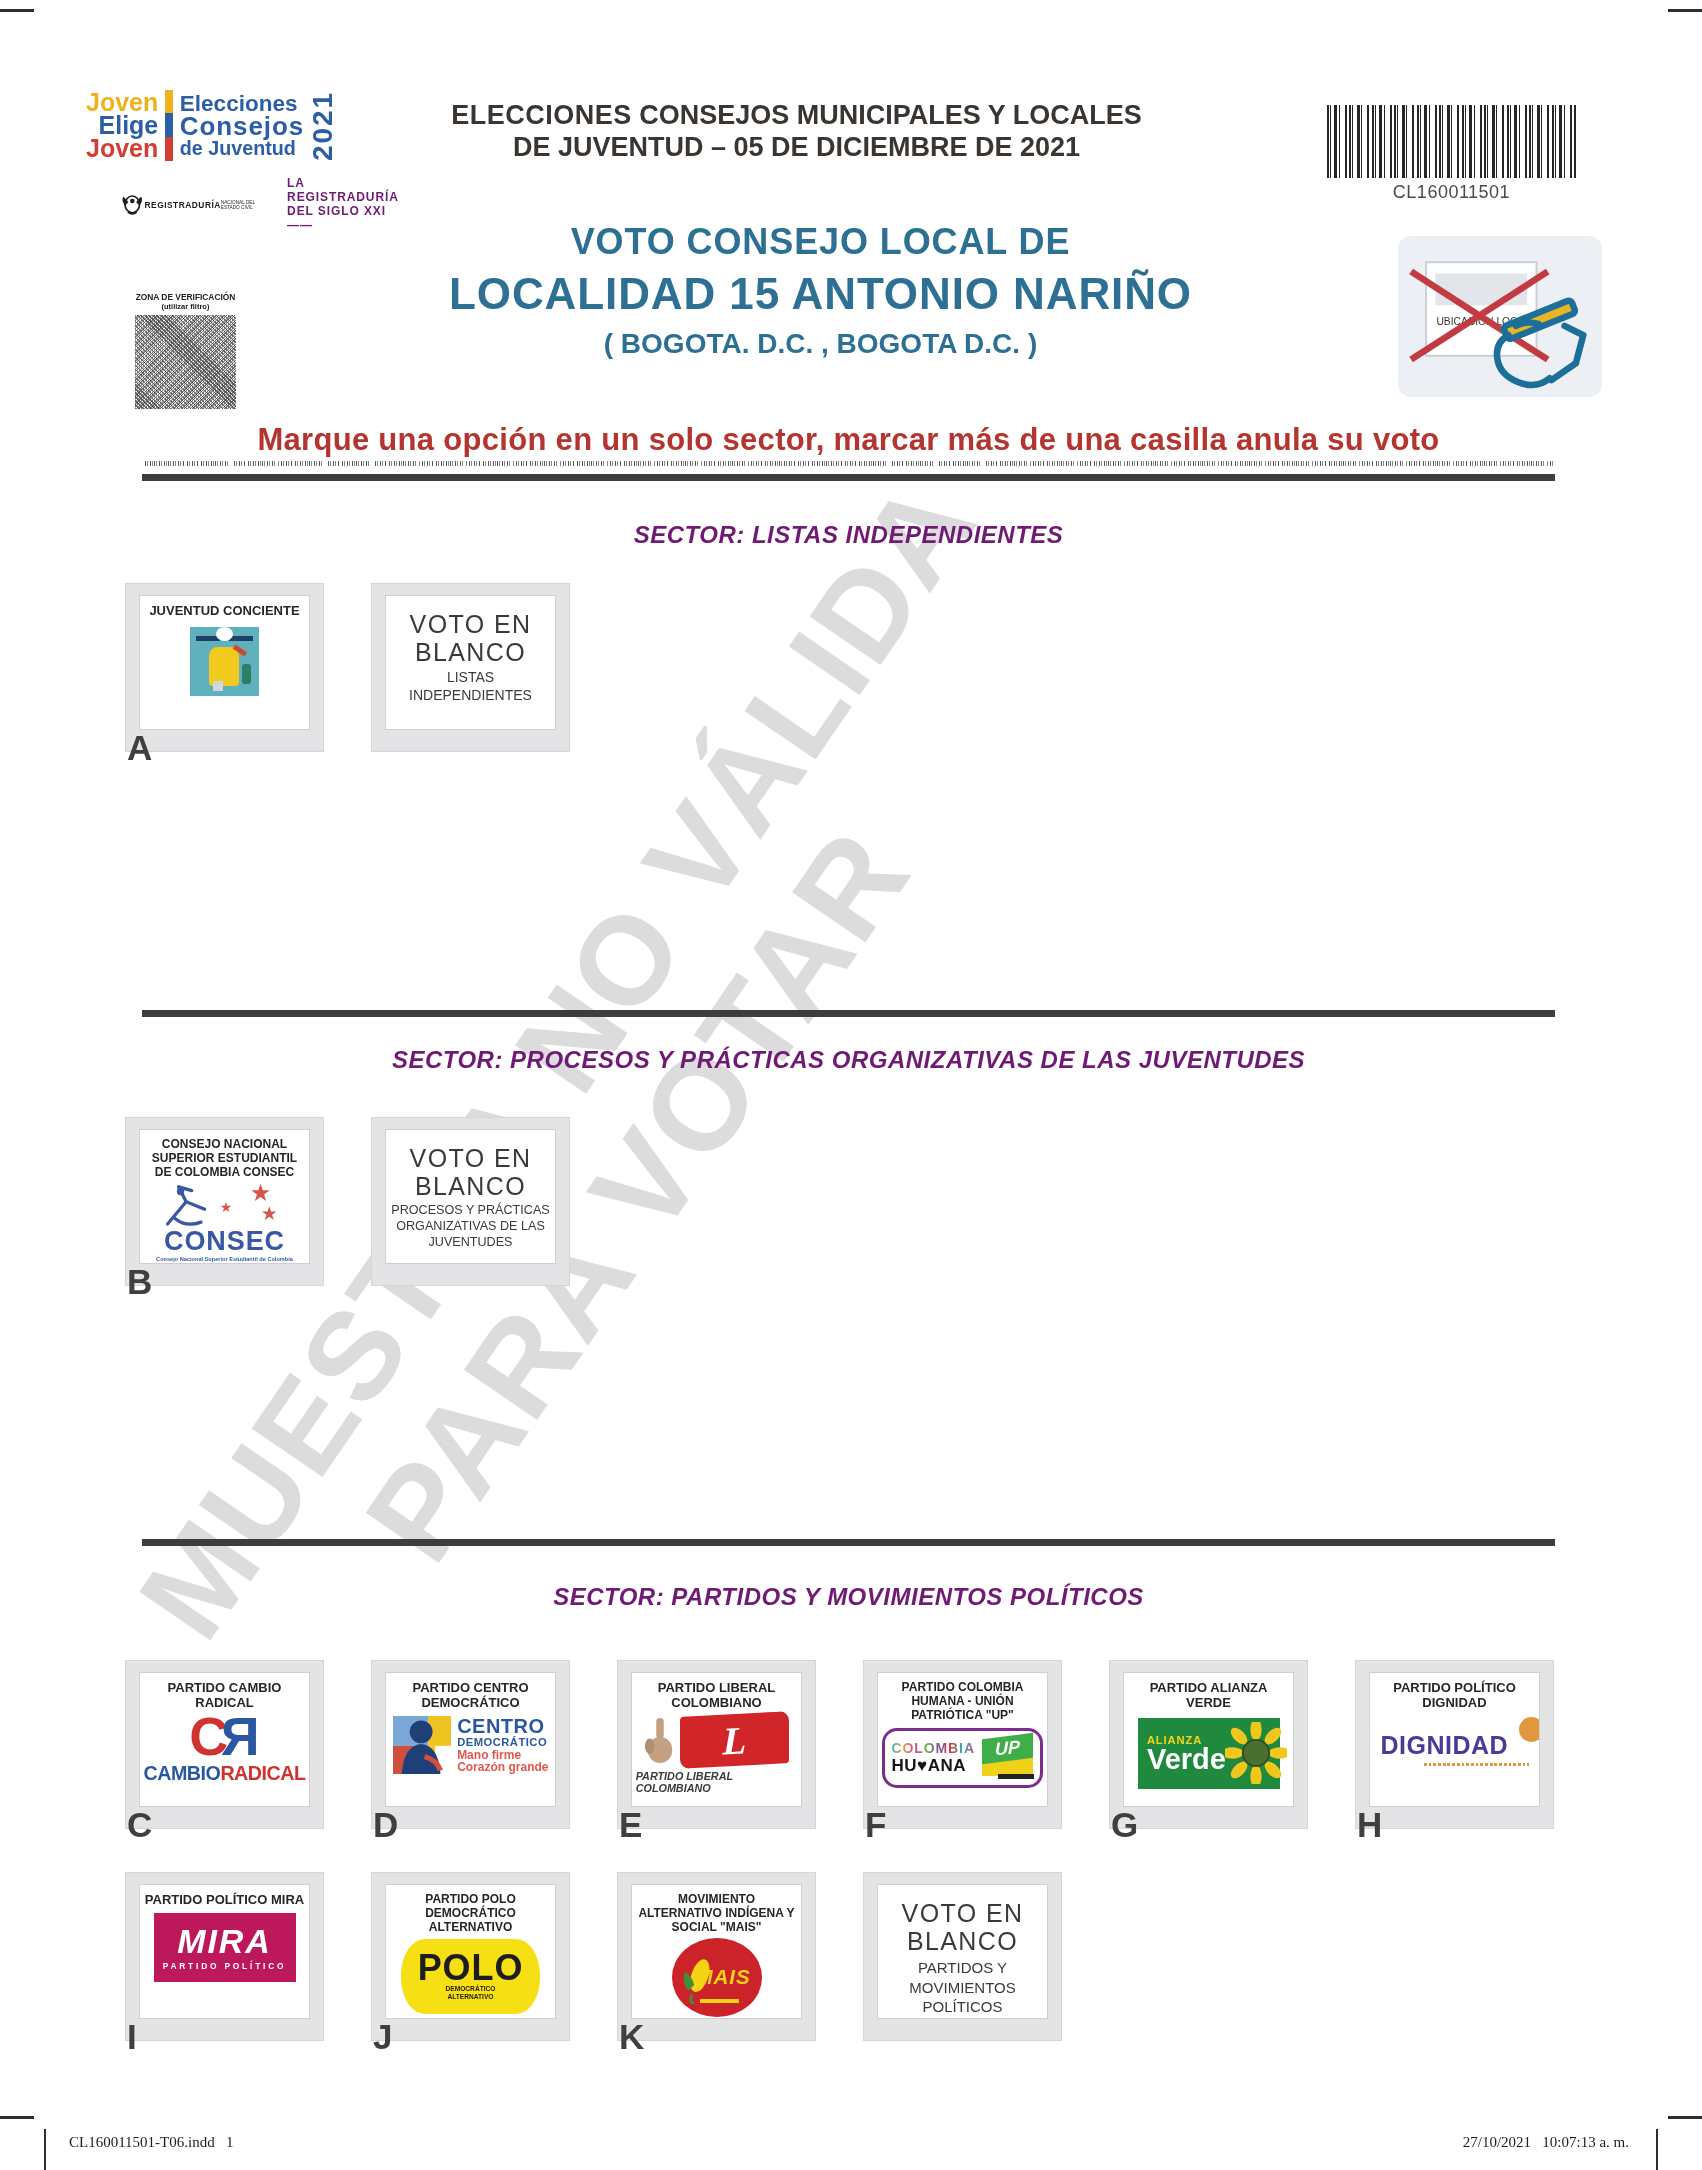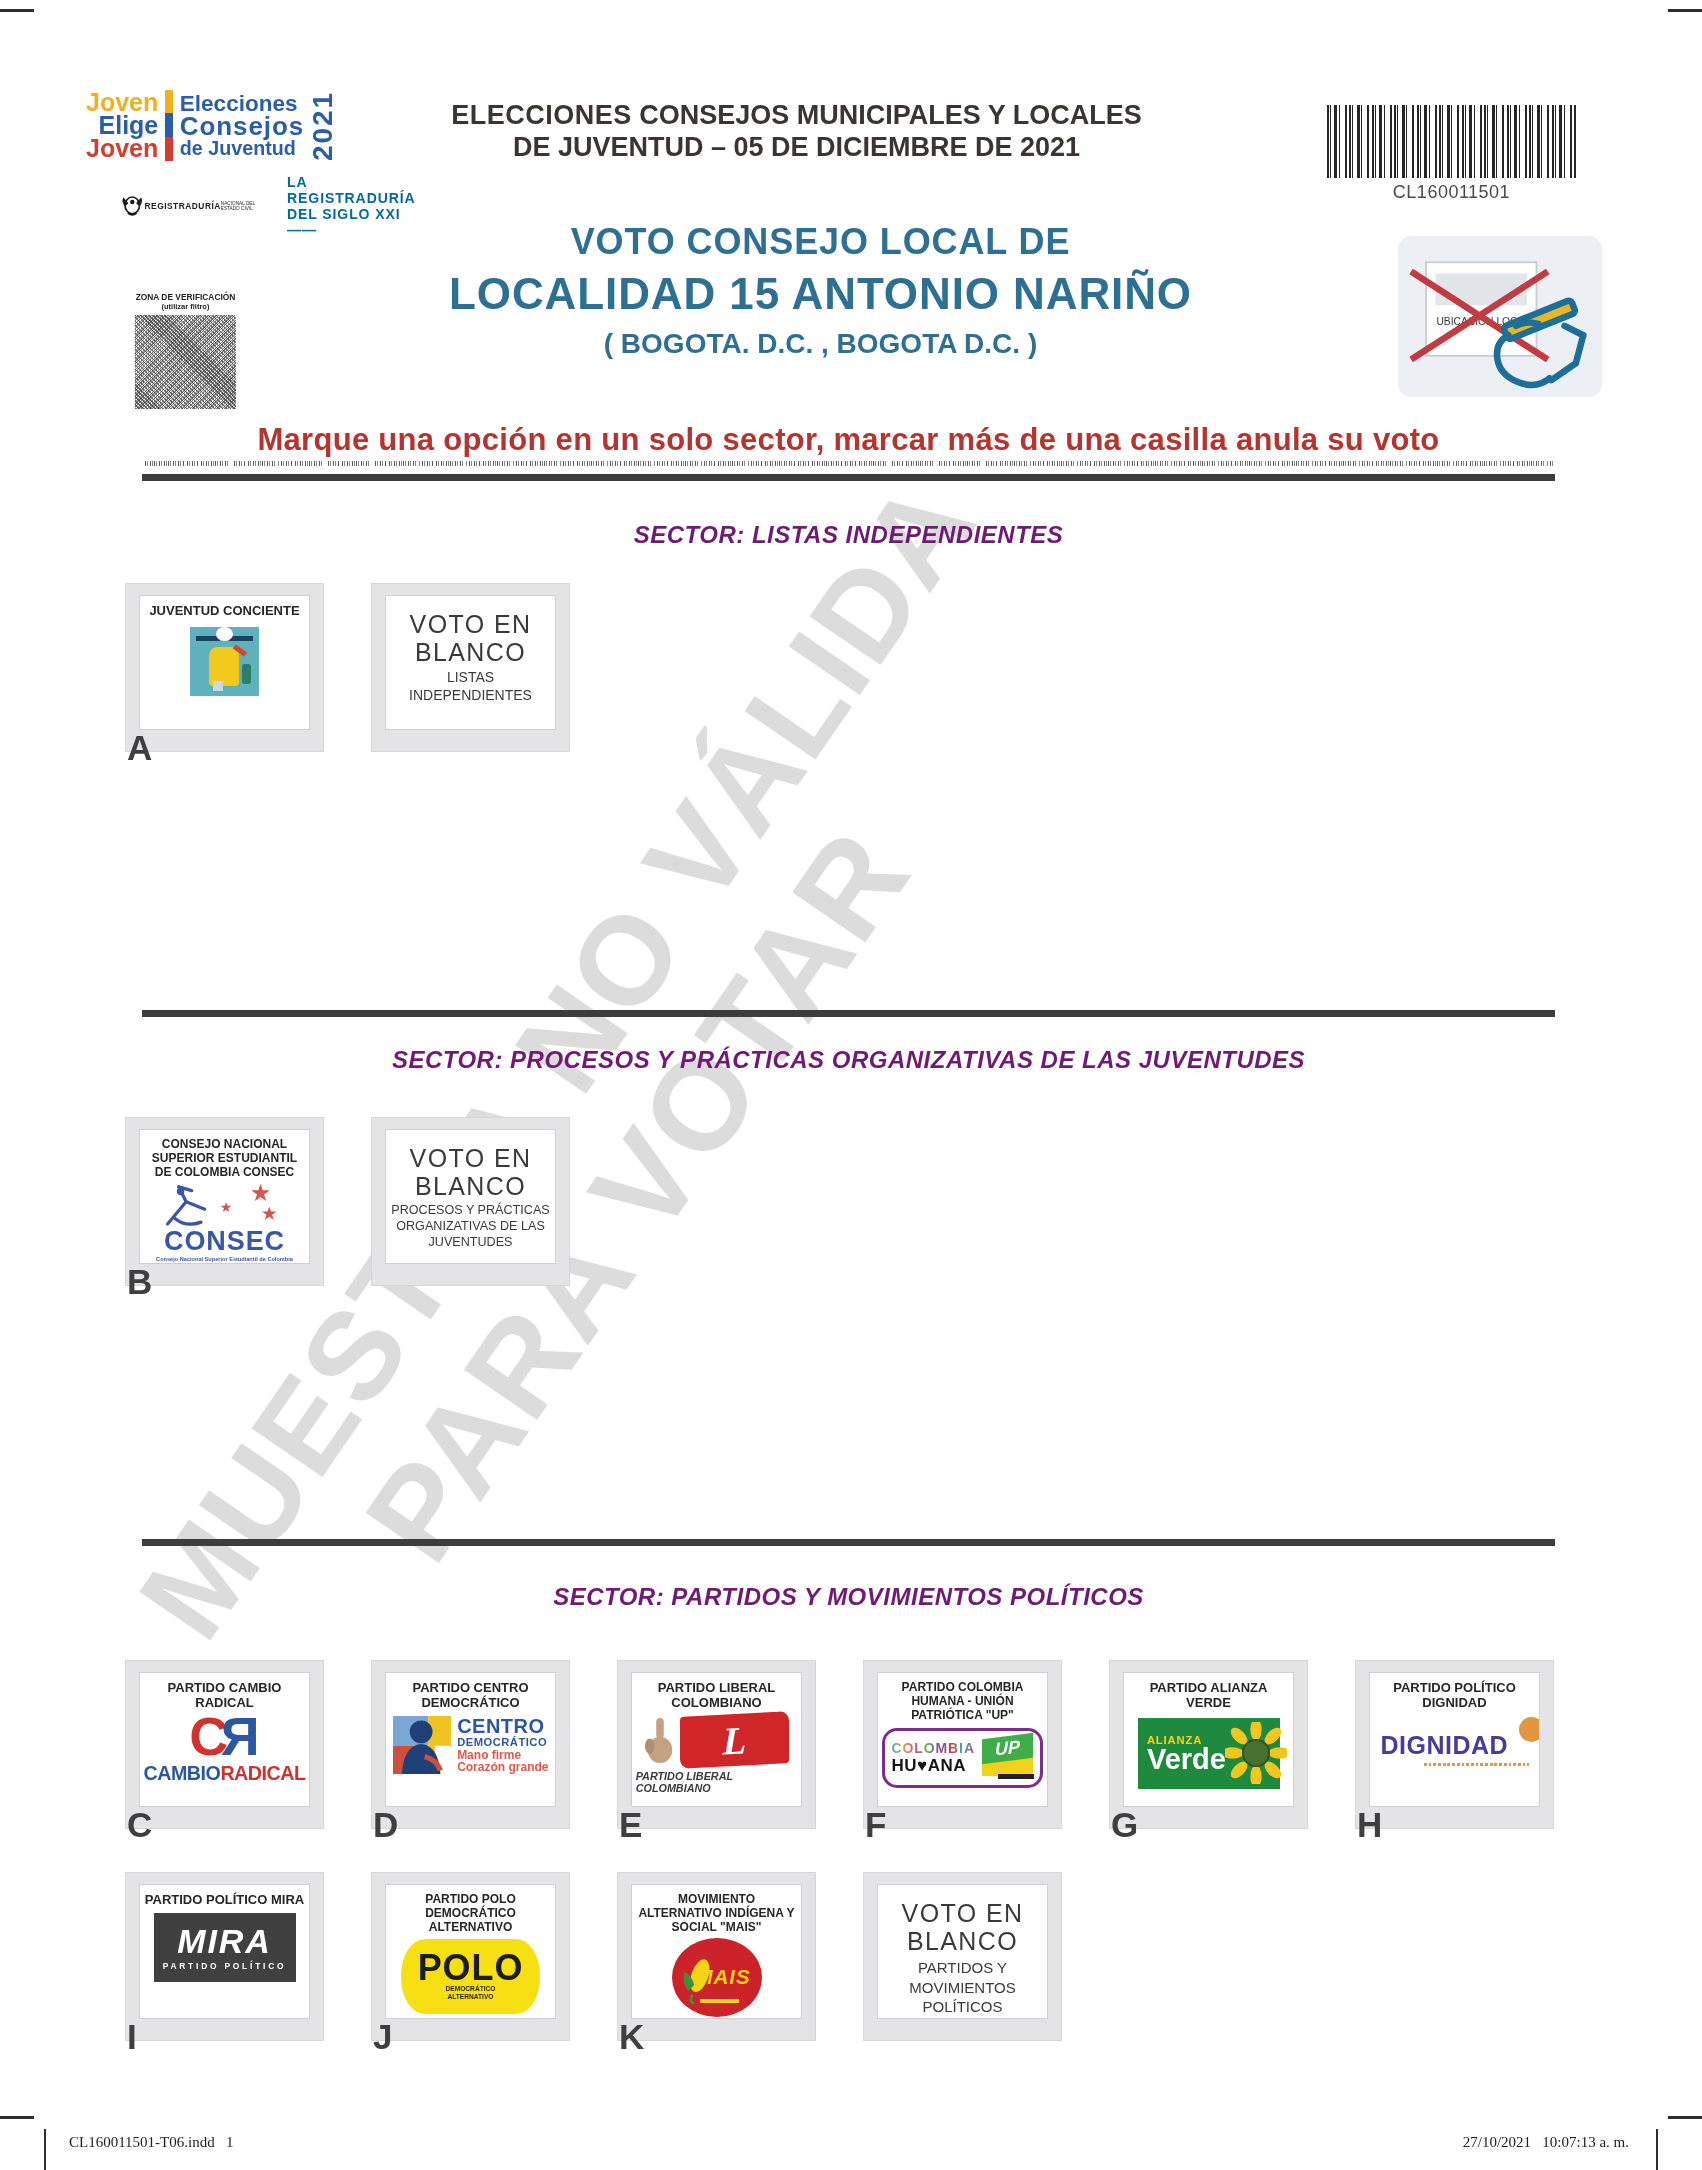--- a/index.html
+++ b/index.html
@@ -20,21 +20,21 @@
   .evt{display:flex;align-items:stretch;}
   .evt-txt{display:flex;flex-direction:column;justify-content:center;color:#2b5ea7;font-weight:700;line-height:0.95;}
   .evt-l1{font-size:22.5px;} .evt-l2{font-size:26px;letter-spacing:0.9px;} .evt-l3{font-size:19.7px;}
   .evt-year{writing-mode:vertical-rl;transform:rotate(180deg);color:#2b5ea7;font-weight:700;font-size:28px;margin-left:2.8px;letter-spacing:1.9px;}
   .brand-row2{display:flex;align-items:center;margin-top:13px;}
   .emblem-wrap{display:flex;flex-direction:row;align-items:center;margin-left:34px;}
   .reg-name{font-size:8.4px;font-weight:700;color:#1c1c1c;letter-spacing:0.5px;}
   .reg-sub{font-size:4.7px;color:#1c1c1c;}
   .vdiv{width:0.9px;height:62px;background:#9a9a9a;margin:0 13px;}
   .slogan{display:flex;flex-direction:column;line-height:1.15;}
-  .slg1,.slg2{font-size:14px;font-weight:700;color:#0369a1;letter-spacing:0.9px;}
+  .slg1,.slg2{font-size:12px;font-weight:700;color:#701a75;letter-spacing:0.9px;}
 
   
   .hdr{left:375px;top:99px;width:843px;text-align:center;color:#3a3530;
        font-size:27px;line-height:1.2;font-weight:700;}
   .hdr b{font-weight:700;letter-spacing:0.5px;}
 
   
   .barcode-wrap{left:1327px;top:105px;width:249px;text-align:center;}
   .barcode{width:249px;height:73px;
     background:
@@ -135,21 +135,21 @@
   .av-alianza{font-size:11.2px;font-weight:700;color:#f7d417;letter-spacing:0.9px;}
   .av-verde{font-size:29px;font-weight:700;color:#fff;line-height:.95;}
   .sunflower{position:absolute;right:-7.5px;top:3.7px;}
 
   .dig-wrap{position:relative;margin-top:20.6px;}
   .dig-word{font-size:25px;font-weight:700;color:#4a3c96;letter-spacing:0.5px;position:relative;z-index:1;}
   .dig-dot{position:absolute;right:-15px;top:-14px;width:25px;height:25px;border-radius:50%;background:#e2973f;}
   .dig-url{margin-top:2.8px;height:2.8px;width:105px;margin-left:43px;
     background:repeating-linear-gradient(90deg,#e2973f 0 2.8px,transparent 2.8px 4.7px);}
 
-  .mira-rect{width:142px;height:69px;background:#404040;display:flex;flex-direction:column;align-items:center;
+  .mira-rect{width:142px;height:69px;background:#be185d;display:flex;flex-direction:column;align-items:center;
     justify-content:center;margin-top:5.6px;}
   .mira-word{color:#fff;font-size:34px;font-weight:700;font-style:italic;letter-spacing:1.9px;line-height:1;}
   .mira-sub{color:#fff;font-size:8.4px;font-weight:700;letter-spacing:2.8px;margin-top:2.8px;}
 
   .polo-shape{width:139px;height:75px;background:#f6e013;border-radius:24px/36px;display:flex;flex-direction:column;
     align-items:center;justify-content:center;margin-top:4.7px;}
   .polo-word{font-size:36px;font-weight:700;color:#1d1d1d;letter-spacing:0.9px;line-height:.85;}
   .polo-sub{font-size:6.6px;font-weight:700;color:#1d1d1d;line-height:1.15;text-align:center;margin-top:1.9px;}
 
   .mais-circle{position:relative;width:90px;height:90px;border-radius:50%;background:#cc2229;margin-top:3.7px;

